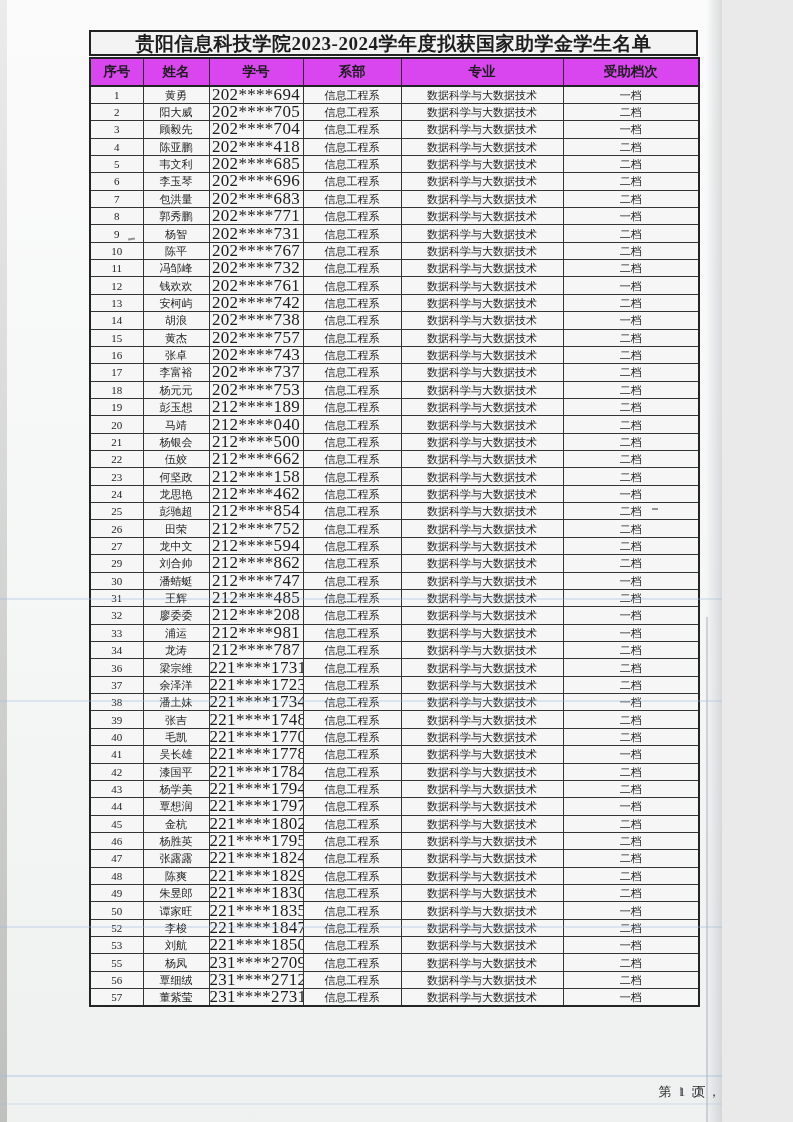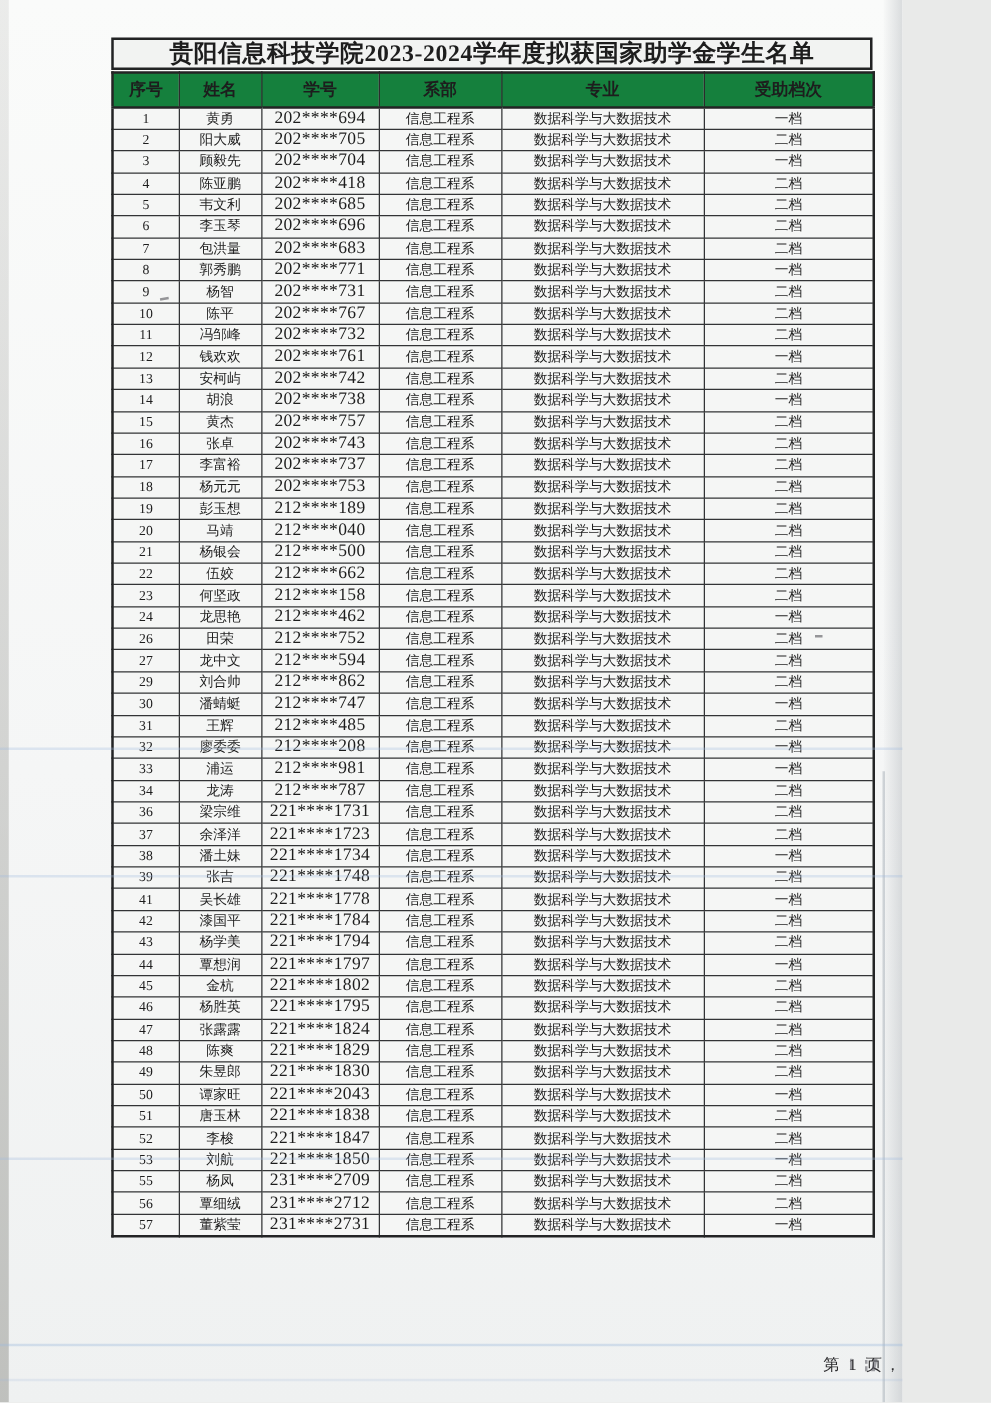--- a/index.html
+++ b/index.html
@@ -29,28 +29,28 @@
     box-sizing:border-box; width:100%; height:26px; border:2px solid #222324;
     background:#f2f3f2; text-align:center; font-weight:bold; font-size:19px;
     line-height:23px; letter-spacing:0.5px; white-space:nowrap;
   }
   table.roster {
     width:100%; margin-top:1px; border-collapse:collapse; table-layout:fixed;
     border:2px solid #232425; background:#f5f6f5;
   }
   table.roster th {
     box-sizing:border-box; height:28px; border:1px solid #2b2c2d; border-bottom:2px solid #232425;
-    font-size:13.5px; font-weight:bold; padding:0; background:#15803d;
+    font-size:13.5px; font-weight:bold; padding:0; background:#d946ef;
   }
   table.roster td {
     box-sizing:border-box; height:17.37px; border:1px solid #333436;
     font-size:11px; line-height:12px; text-align:center; padding:0;
     white-space:nowrap; overflow:hidden;
   }
-  table.roster td.c-id { font-size:14px; letter-spacing:0.3px; }
+  table.roster td.c-id { font-size:17px; letter-spacing:0.3px; }
   .footer {
     position:absolute; left:0; top:1083px; width:780px; text-align:right;
     font-size:13px; color:#2c2c2e; letter-spacing:2px; z-index:3;
   }
 </style>
 </head>
 <body>
 
 <div class="sheet">
 
@@ -266,20 +266,28 @@
           </tr>
           <tr>
             <td class="c-seq">24</td>
             <td class="c-name">龙思艳</td>
             <td class="c-id">212****462</td>
             <td class="c-department">信息工程系</td>
             <td class="c-major">数据科学与大数据技术</td>
             <td class="c-aid-tier">一档</td>
           </tr>
           <tr>
+            <td class="c-seq">25</td>
+            <td class="c-name">彭驰超</td>
+            <td class="c-id">212****854</td>
+            <td class="c-department">信息工程系</td>
+            <td class="c-major">数据科学与大数据技术</td>
+            <td class="c-aid-tier">二档</td>
+          </tr>
+          <tr>
             <td class="c-seq">26</td>
             <td class="c-name">田荣</td>
             <td class="c-id">212****752</td>
             <td class="c-department">信息工程系</td>
             <td class="c-major">数据科学与大数据技术</td>
             <td class="c-aid-tier">二档</td>
           </tr>
           <tr>
             <td class="c-seq">27</td>
             <td class="c-name">龙中文</td>
@@ -362,20 +370,28 @@
           </tr>
           <tr>
             <td class="c-seq">39</td>
             <td class="c-name">张吉</td>
             <td class="c-id">221****1748</td>
             <td class="c-department">信息工程系</td>
             <td class="c-major">数据科学与大数据技术</td>
             <td class="c-aid-tier">二档</td>
           </tr>
           <tr>
+            <td class="c-seq">40</td>
+            <td class="c-name">毛凯</td>
+            <td class="c-id">221****1770</td>
+            <td class="c-department">信息工程系</td>
+            <td class="c-major">数据科学与大数据技术</td>
+            <td class="c-aid-tier">二档</td>
+          </tr>
+          <tr>
             <td class="c-seq">41</td>
             <td class="c-name">吴长雄</td>
             <td class="c-id">221****1778</td>
             <td class="c-department">信息工程系</td>
             <td class="c-major">数据科学与大数据技术</td>
             <td class="c-aid-tier">一档</td>
           </tr>
           <tr>
             <td class="c-seq">42</td>
             <td class="c-name">漆国平</td>
@@ -436,32 +452,24 @@
             <td class="c-seq">49</td>
             <td class="c-name">朱昱郎</td>
             <td class="c-id">221****1830</td>
             <td class="c-department">信息工程系</td>
             <td class="c-major">数据科学与大数据技术</td>
             <td class="c-aid-tier">二档</td>
           </tr>
           <tr>
             <td class="c-seq">50</td>
             <td class="c-name">谭家旺</td>
-            <td class="c-id">221****2043</td>
-            <td class="c-department">信息工程系</td>
-            <td class="c-major">数据科学与大数据技术</td>
-            <td class="c-aid-tier">一档</td>
-          </tr>
-          <tr>
-            <td class="c-seq">51</td>
-            <td class="c-name">唐玉林</td>
-            <td class="c-id">221****1838</td>
-            <td class="c-department">信息工程系</td>
-            <td class="c-major">数据科学与大数据技术</td>
-            <td class="c-aid-tier">二档</td>
+            <td class="c-id">221****1835</td>
+            <td class="c-department">信息工程系</td>
+            <td class="c-major">数据科学与大数据技术</td>
+            <td class="c-aid-tier">一档</td>
           </tr>
           <tr>
             <td class="c-seq">52</td>
             <td class="c-name">李梭</td>
             <td class="c-id">221****1847</td>
             <td class="c-department">信息工程系</td>
             <td class="c-major">数据科学与大数据技术</td>
             <td class="c-aid-tier">二档</td>
           </tr>
           <tr>

